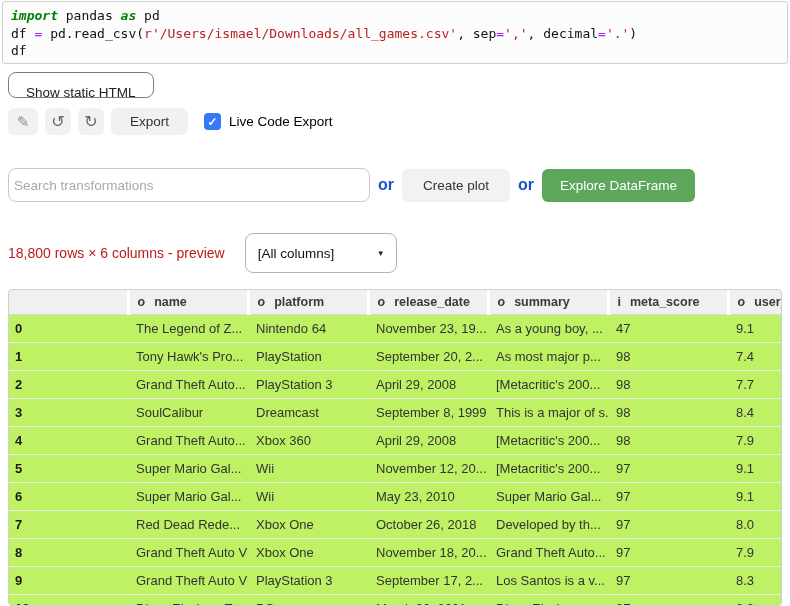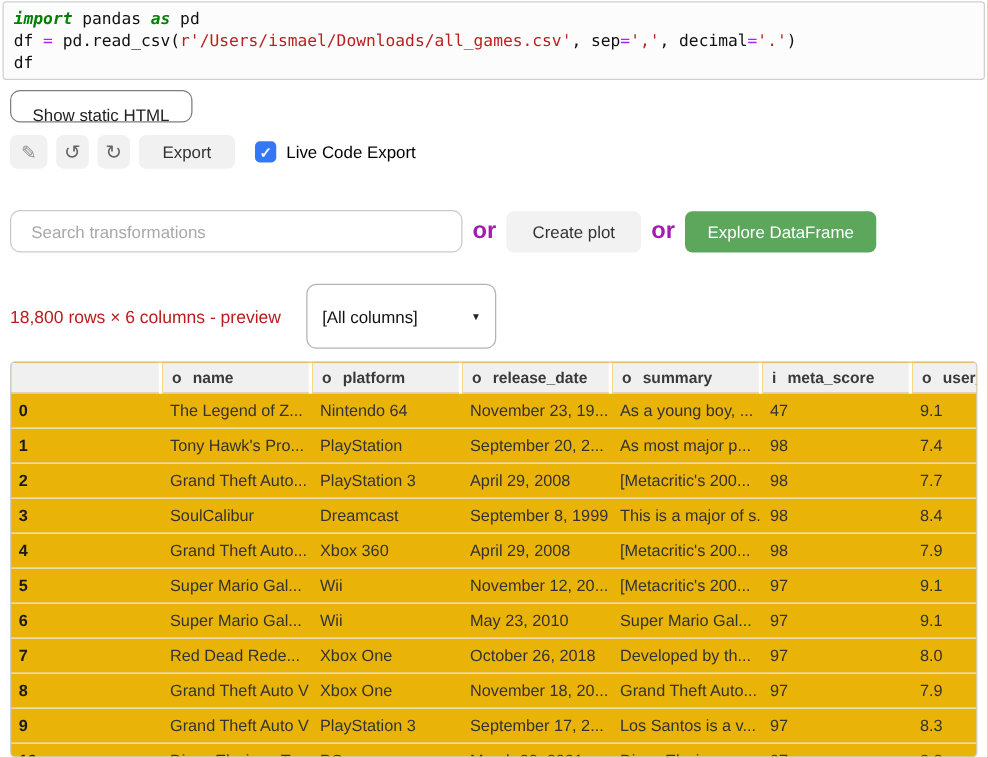--- a/index.html
+++ b/index.html
@@ -68,61 +68,61 @@
   .live-export-label { font-size: 13.5px; color: #000; }
 
   
   .search-row {
     position: absolute; left: 8px; top: 168px; height: 34px;
     display: flex; align-items: center;
   }
   .search-input {
     width: 362px; height: 34px;
     border: 1px solid #c9c9c9; border-radius: 8px;
-    padding: 0 16px; font-family: inherit; font-size: 13.5px; color: #333;
+    padding: 0 5px; font-family: inherit; font-size: 13.5px; color: #333;
     outline: none;
   }
   .search-input::placeholder { color: #a8a8a8; }
-  .or-label { margin: 0 8px; font-size: 19px; font-weight: 600; color: #a21caf; }
+  .or-label { margin: 0 8px; font-size: 16px; font-weight: 600; color: #1d4ed8; }
   .plot-btn {
     height: 33px; padding: 0 21px;
     background: #f2f2f2; border: none; border-radius: 6px;
     font-family: inherit; font-size: 13.5px; color: #333; cursor: pointer;
   }
   .explore-btn {
     height: 33px; padding: 0 18px;
     background: var(--accent-green, #5ca75c); border: none; border-radius: 6px;
     font-family: inherit; font-size: 13.5px; color: #fff; cursor: pointer;
   }
 
   
   .preview-row {
     position: absolute; left: 8px; top: 235px; height: 36px;
     display: flex; align-items: center;
   }
   .preview-summary { font-size: 14px; color: #b91c1c; margin-right: 20px; }
   .col-select {
-    width: 152px; height: 52px;
+    width: 152px; height: 40px;
     border: 1px solid #b4b4b4; border-radius: 8px;
     padding: 0 11px 0 12px; margin-right: 8px;
     display: flex; align-items: center; justify-content: space-between;
     font-size: 13.5px; color: #111; cursor: pointer; background: #fff;
   }
   .caret { font-size: 8px; color: #222; }
   .update-btn {
     height: 34px; padding: 0 22px;
     background: #f1f1f1; border: none; border-radius: 6px;
     font-family: inherit; font-size: 13.5px; color: #4a4a4a; cursor: pointer;
   }
 
   
   .table-wrap {
     position: absolute; left: 8px; top: 289px; width: 774px; height: 317px;
     border: 1px solid #cfcfcf; border-radius: 4px;
-    overflow: hidden; background: #eab308;
+    overflow: hidden; background: #bef264;
   }
   table { width: 860px; table-layout: fixed; border-collapse: collapse; }
   col.c0 { width: 119px; } col.c1,col.c2,col.c3,col.c4,col.c5 { width: 120px; }
   col.c6 { width: 141px; }
   th {
     background: #f0f0f0; height: 24px;
     font-size: 12.5px; font-weight: bold; color: #3a3a3a;
     text-align: left; padding: 0 0 0 8px;
     border-right: 3px solid #fff; border-bottom: 1px solid #d8d8d8;
     white-space: nowrap; overflow: hidden;

